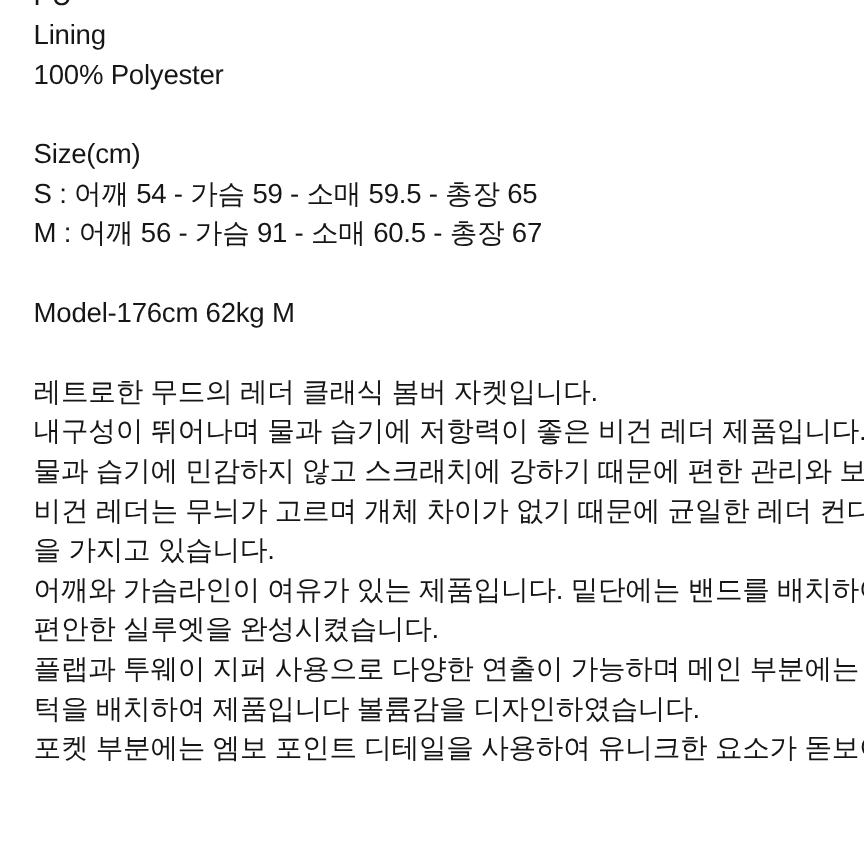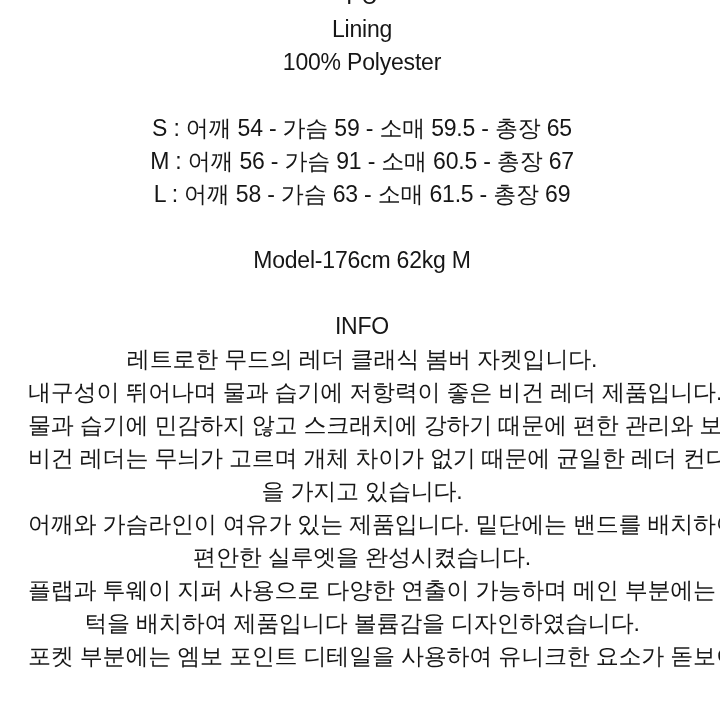--- a/index.html
+++ b/index.html
@@ -1,15 +1,15 @@
 <!DOCTYPE html>
 <html><head>
 <meta charset="utf-8">
 <style>
-  * { margin: 0; padding: 0; box-sizing: border-box; text-align: center; }
+  * { margin: 0; padding: 0; box-sizing: border-box; }
   html, body {
     width: 720px;
     height: 720px;
     overflow: hidden;
     background: #ffffff;
     font-family: "Liberation Sans", "DejaVu Sans", sans-serif;
   }
   .page {
     position: relative;
     width: 720px;
@@ -36,29 +36,28 @@
 <body style="background: rgb(255, 255, 255);">
 
 <div class="page">
   <div class="text-block" style="color: rgb(22, 22, 22);">
 
     <div class="line">PU</div>
     <div class="line">Lining</div>
     <div class="line">100% Polyester</div>
 
     <div class="gap-before">
+      <div class="line">Size(cm)</div>
       <div class="line">S : 어깨 54 - 가슴 59 - 소매 59.5 - 총장 65</div>
       <div class="line">M : 어깨 56 - 가슴 91 - 소매 60.5 - 총장 67</div>
-      <div class="line">L : 어깨 58 - 가슴 63 - 소매 61.5 - 총장 69</div>
     </div>
 
     <div class="line gap-before">Model-176cm 62kg M</div>
 
     <div class="gap-before">
-      <div class="line">INFO</div>
       <div class="line">레트로한 무드의 레더 클래식 봄버 자켓입니다.</div>
       <div class="line">내구성이 뛰어나며 물과 습기에 저항력이 좋은 비건 레더 제품입니다.</div>
       <div class="line">물과 습기에 민감하지 않고 스크래치에 강하기 때문에 편한 관리와 보관</div>
       <div class="line">비건 레더는 무늬가 고르며 개체 차이가 없기 때문에 균일한 레더 컨디션</div>
       <div class="line">을 가지고 있습니다.</div>
       <div class="line">어깨와 가슴라인이 여유가 있는 제품입니다. 밑단에는 밴드를 배치하여</div>
       <div class="line">편안한 실루엣을 완성시켰습니다.</div>
       <div class="line">플랩과 투웨이 지퍼 사용으로 다양한 연출이 가능하며 메인 부분에는 핀</div>
       <div class="line">턱을 배치하여 제품입니다 볼륨감을 디자인하였습니다.</div>
       <div class="line">포켓 부분에는 엠보 포인트 디테일을 사용하여 유니크한 요소가 돋보이</div>

